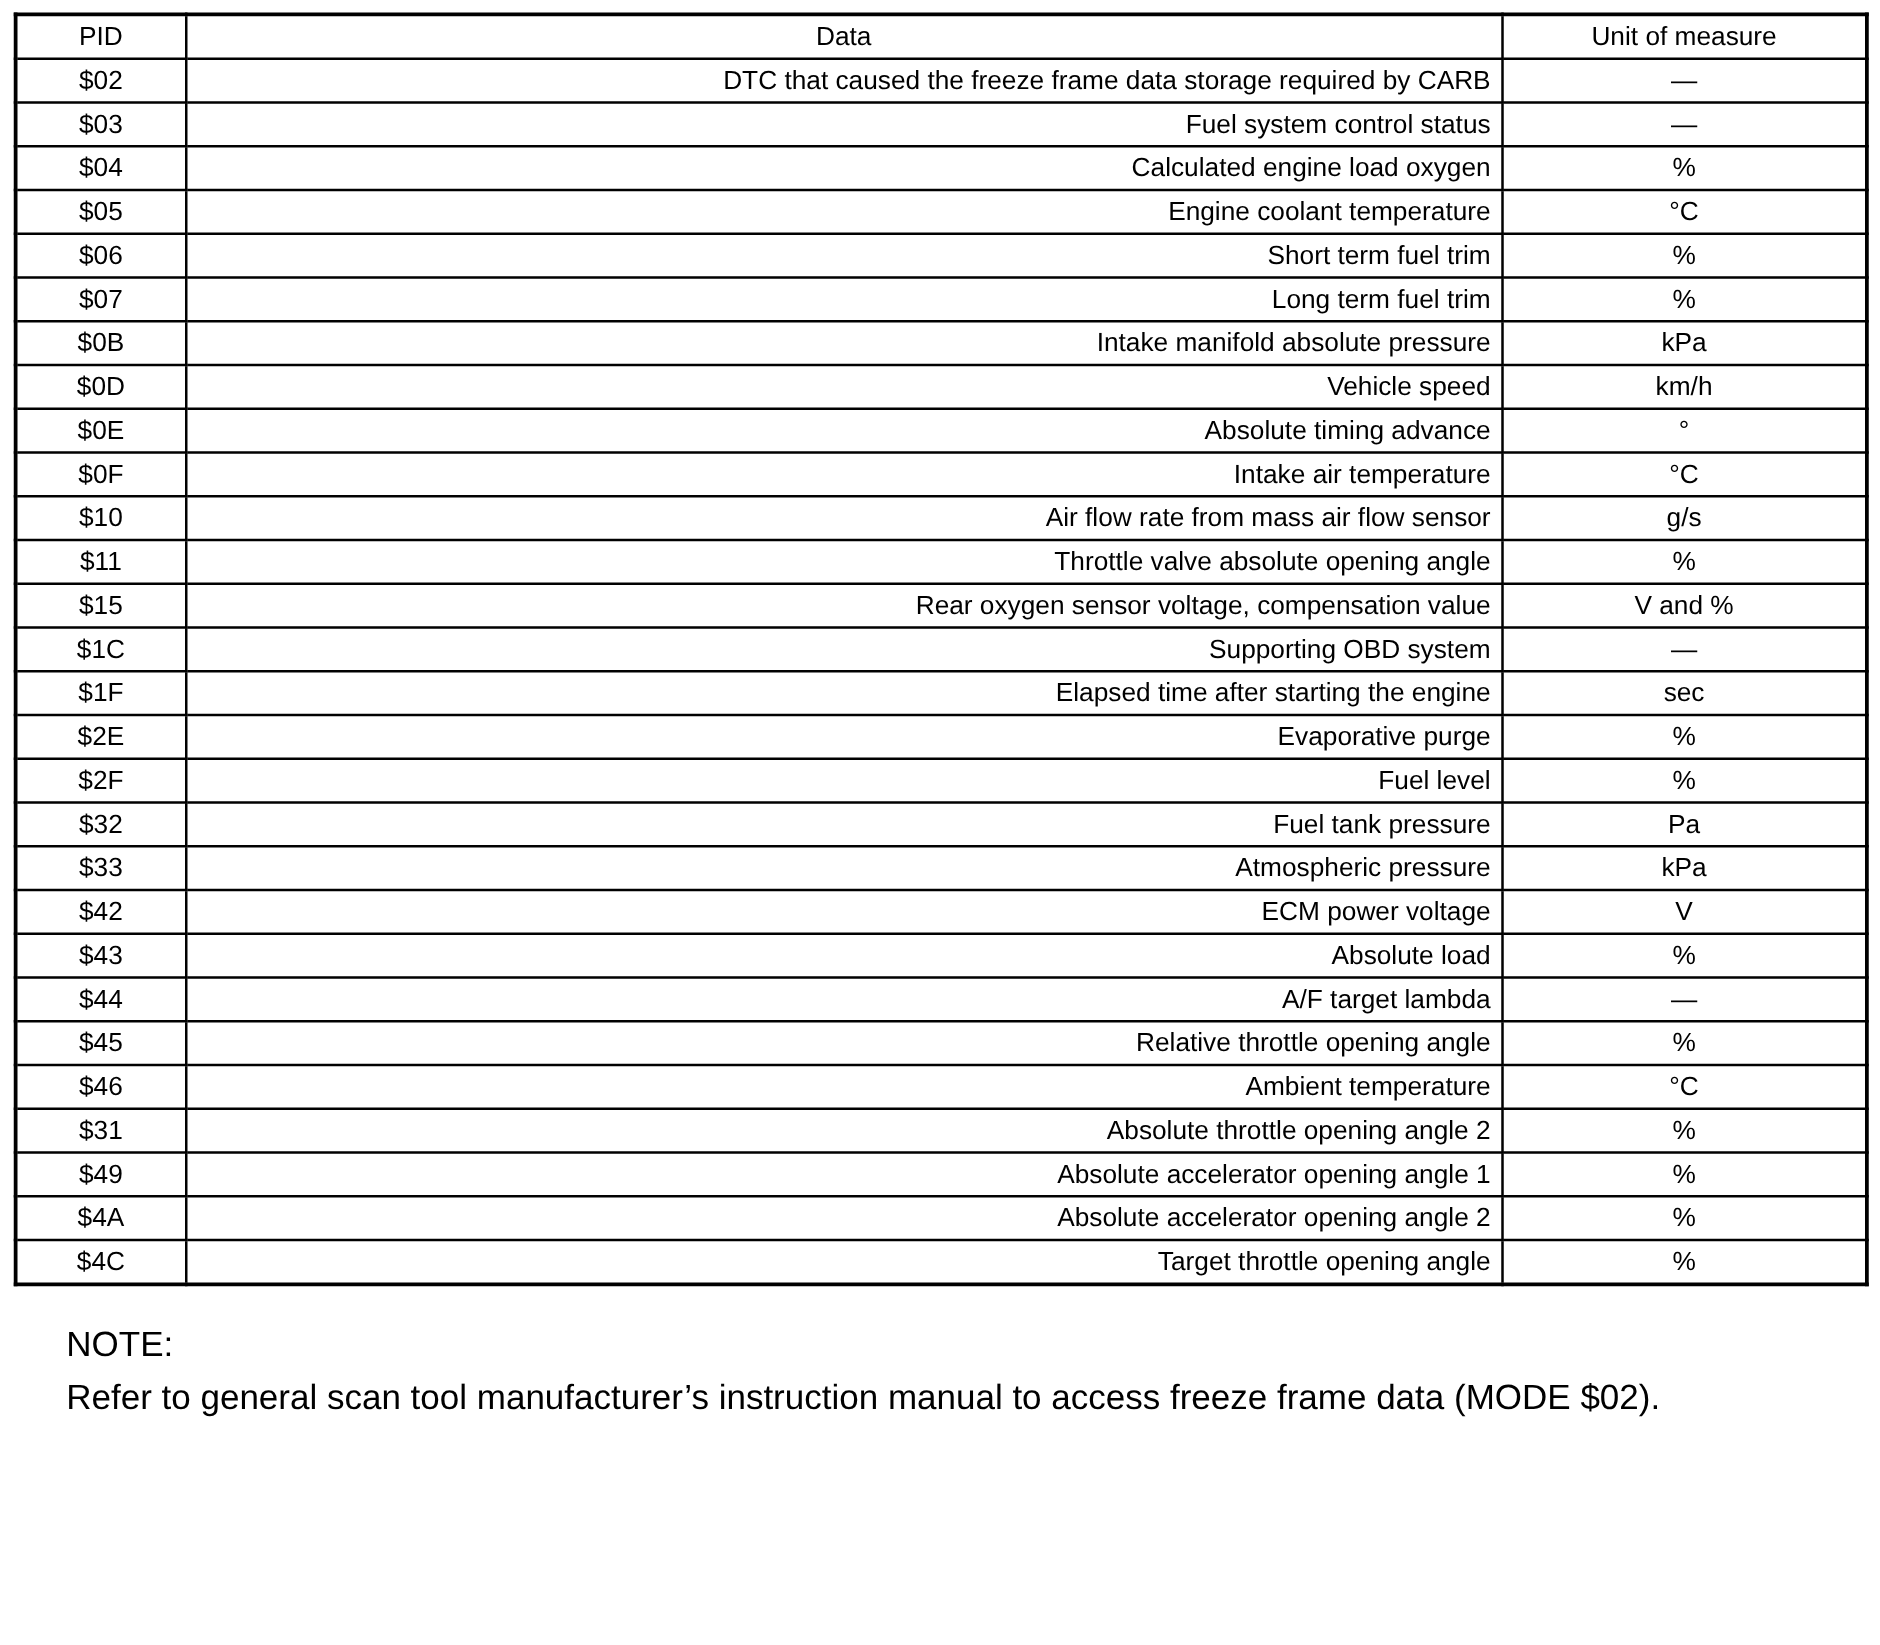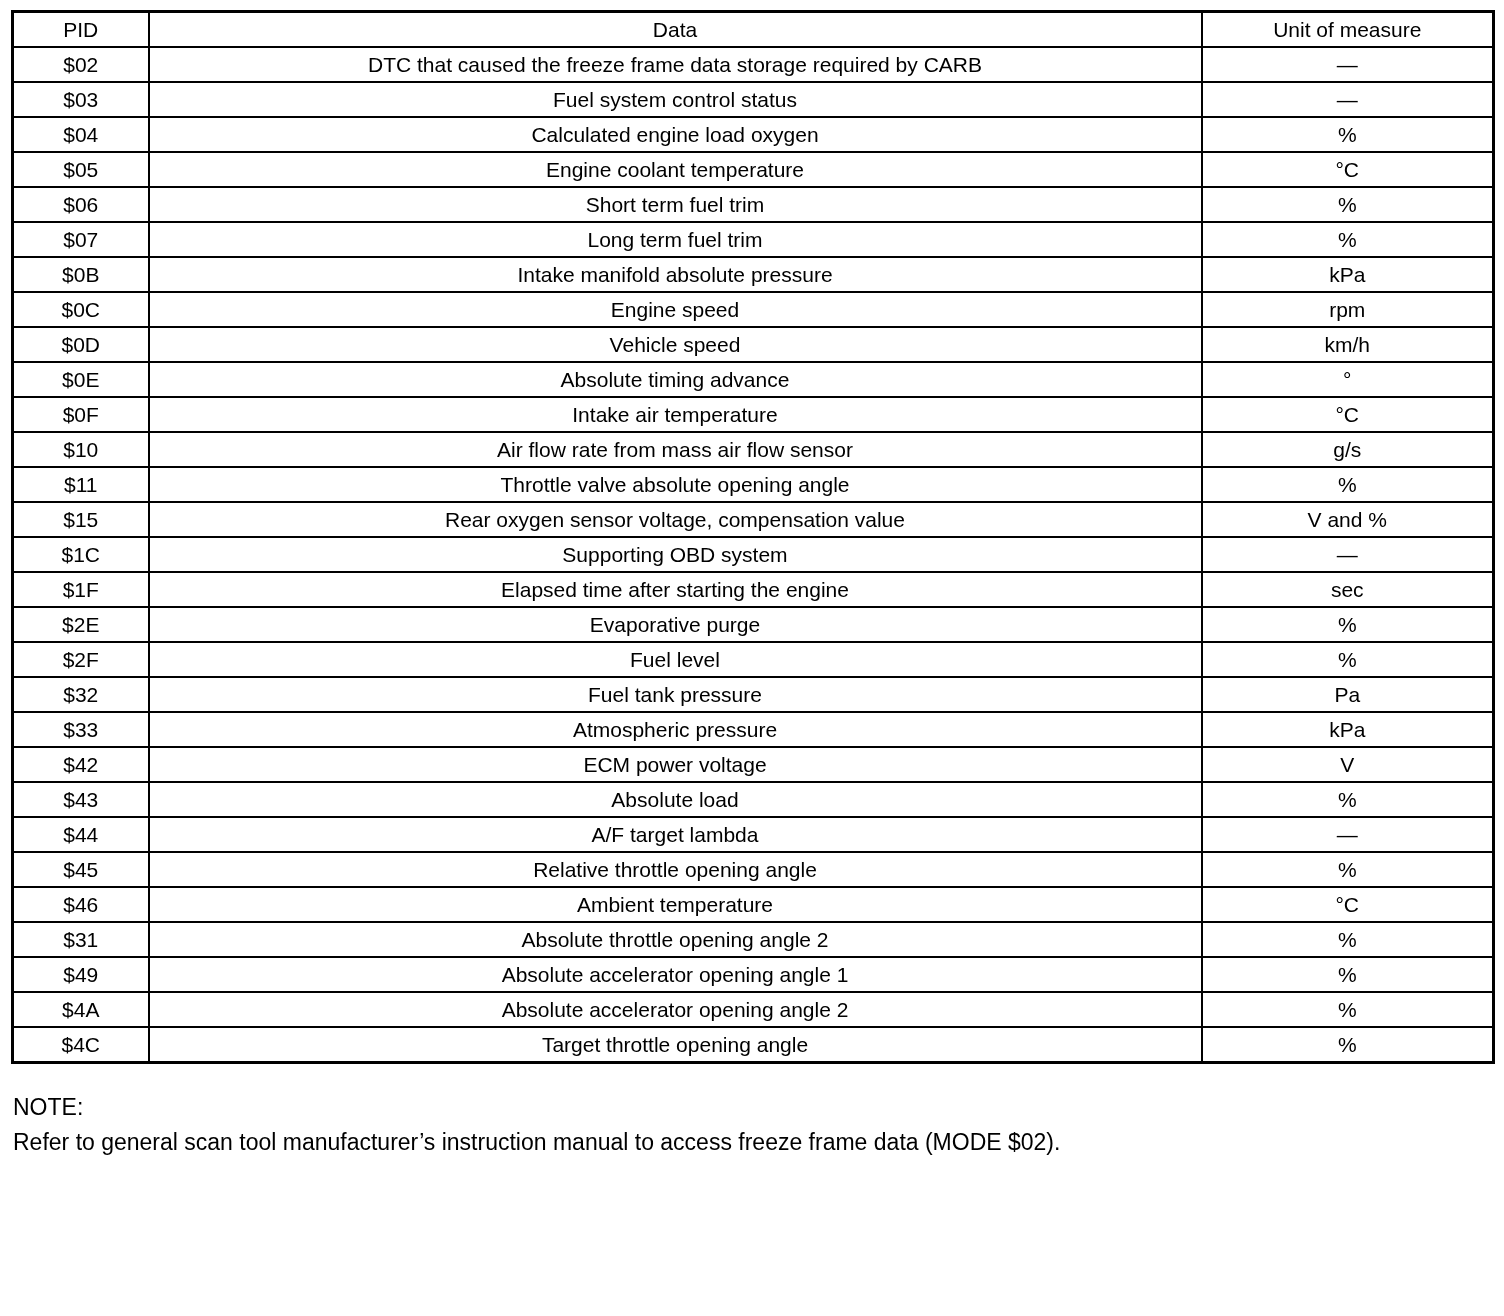--- a/index.html
+++ b/index.html
@@ -35,30 +35,31 @@
     background: #ffffff;
   }
   .pid-table th {
     text-align: center;
   }
   .pid-cell,
   .unit-cell {
     text-align: center;
   }
   .data-cell {
-    text-align: center;
+    text-align: right;
     padding-left: 12px;
   }
   col.pid-col  { width: 136px; }
   col.data-col { width: 1053px; }
   col.unit-col { width: 292px; }
   .note-block {
     margin-top: 28px;
-    font-size: 23px;
+    font-size: 28px;
     line-height: 1.35;
+    margin-left: 40px;
   }
   .note-label {
     margin: 0 0 4px 2px;
   }
   .note-text {
     margin: 0 0 0 2px;
   }
 </style>
 </head>
 <body>
@@ -106,25 +107,20 @@
         <td class="pid-cell">$07</td>
         <td class="data-cell">Long term fuel trim</td>
         <td class="unit-cell">%</td>
       </tr>
       <tr>
         <td class="pid-cell">$0B</td>
         <td class="data-cell">Intake manifold absolute pressure</td>
         <td class="unit-cell">kPa</td>
       </tr>
       <tr>
-        <td class="pid-cell">$0C</td>
-        <td class="data-cell">Engine speed</td>
-        <td class="unit-cell">rpm</td>
-      </tr>
-      <tr>
         <td class="pid-cell">$0D</td>
         <td class="data-cell">Vehicle speed</td>
         <td class="unit-cell">km/h</td>
       </tr>
       <tr>
         <td class="pid-cell">$0E</td>
         <td class="data-cell">Absolute timing advance</td>
         <td class="unit-cell">°</td>
       </tr>
       <tr>

